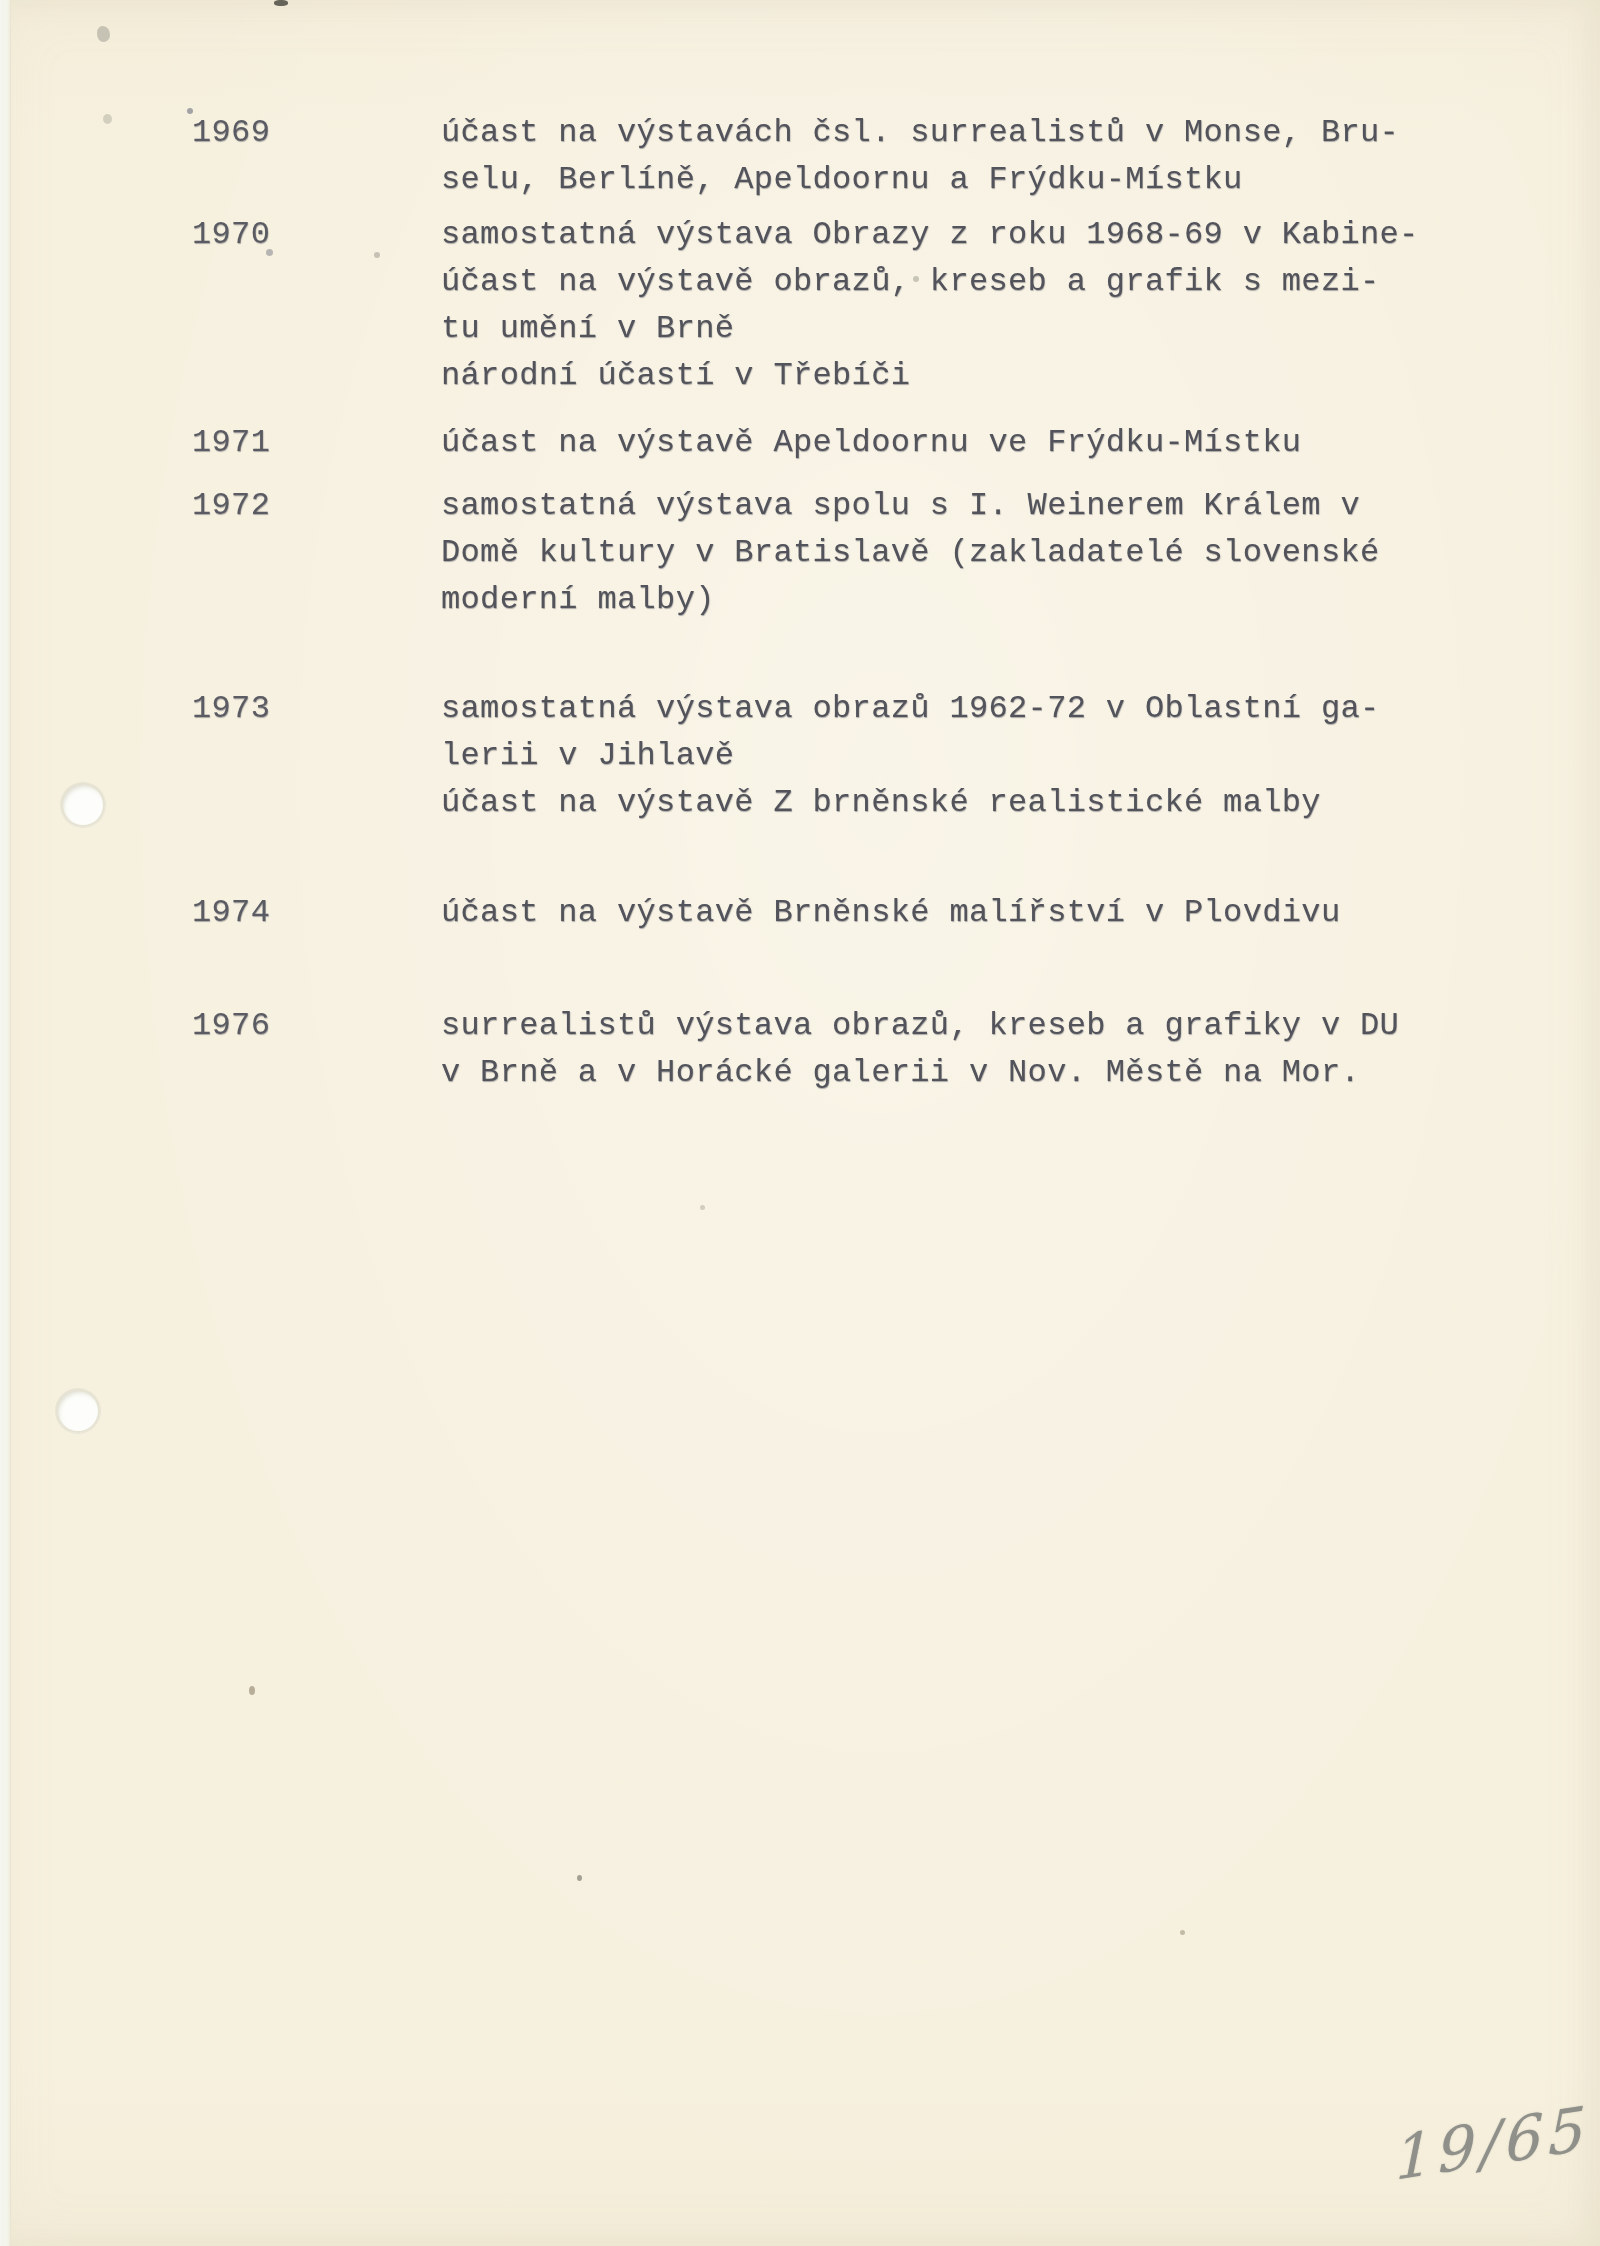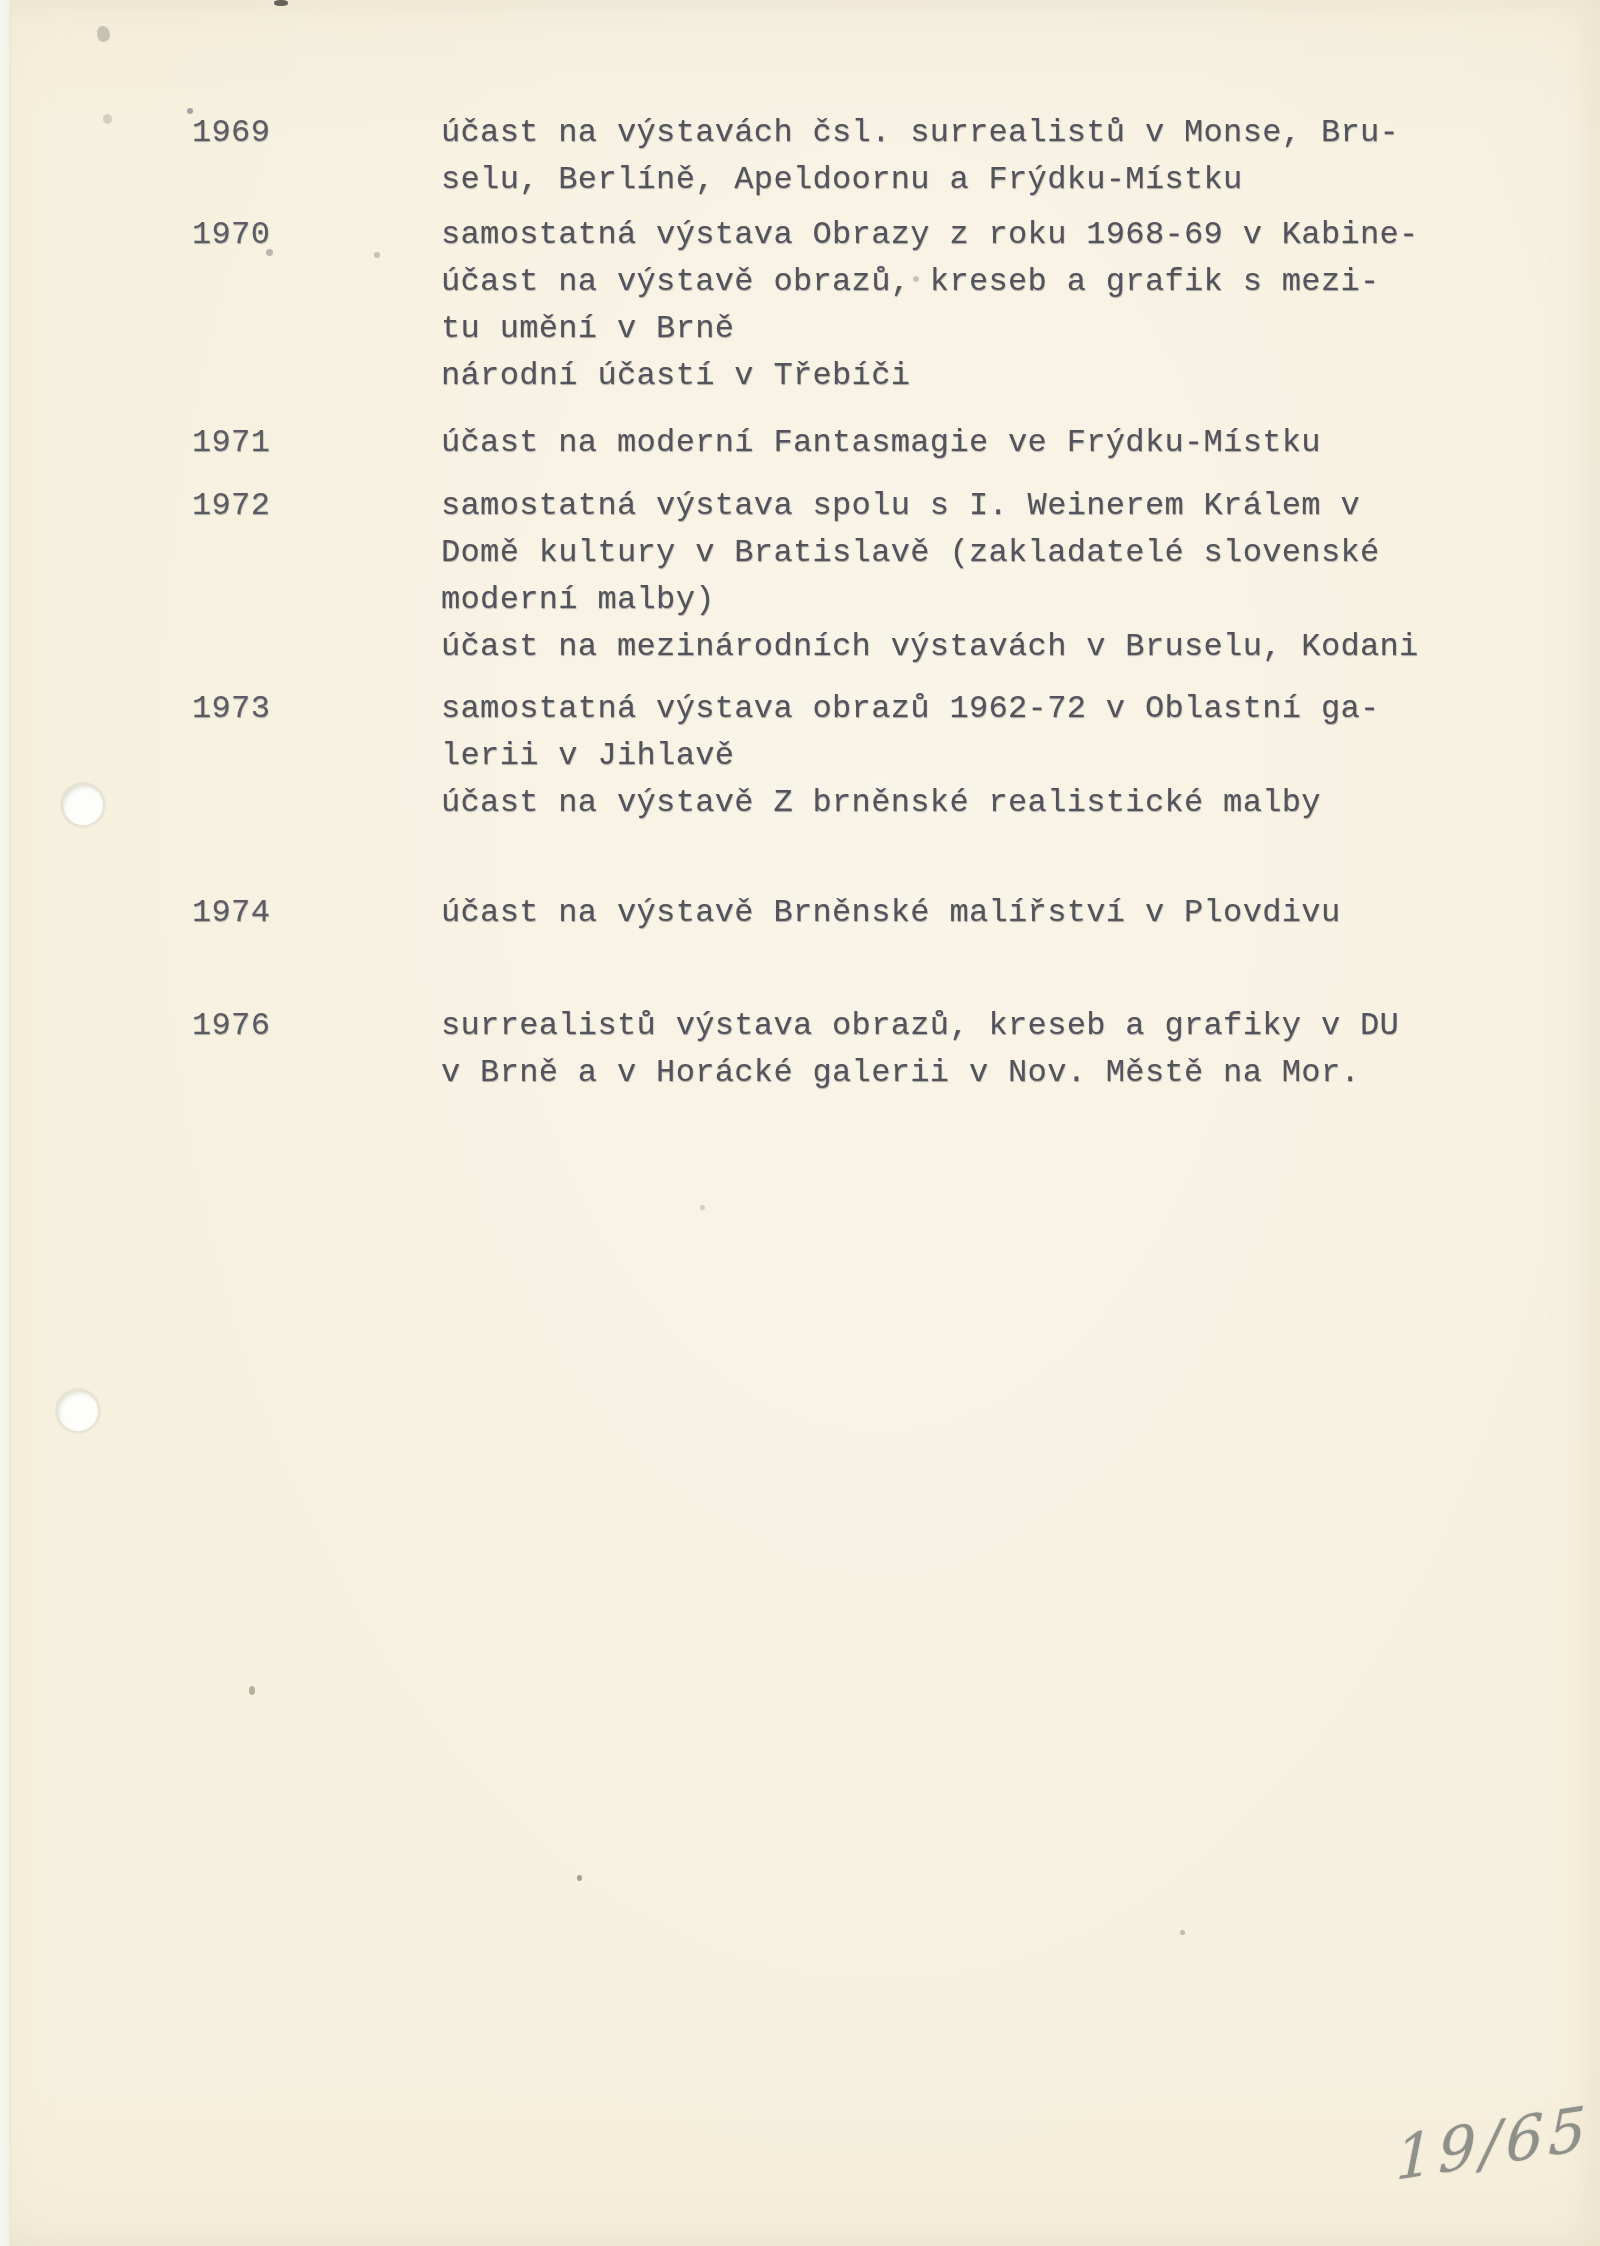--- a/index.html
+++ b/index.html
@@ -152,31 +152,30 @@
         <div class="line">samostatná výstava Obrazy z roku 1968-69 v Kabine-</div>
         <div class="line">účast na výstavě obrazů, kreseb a grafik s mezi-</div>
         <div class="line">tu umění v Brně</div>
         <div class="line">národní účastí v Třebíči</div>
       </div>
     </div>
 
     <div class="entry e1971">
       <span class="year">1971</span>
       <div class="lines">
-        <div class="line">účast na moderní Fantasmagie ve Frýdku-Místku</div>
+        <div class="line">účast na výstavě Apeldoornu ve Frýdku-Místku</div>
       </div>
     </div>
 
     <div class="entry e1972">
       <span class="year">1972</span>
       <div class="lines">
         <div class="line">samostatná výstava spolu s I. Weinerem Králem v</div>
         <div class="line">Domě kultury v Bratislavě (zakladatelé slovenské</div>
         <div class="line">moderní malby)</div>
-        <div class="line">účast na mezinárodních výstavách v Bruselu, Kodani</div>
       </div>
     </div>
 
     <div class="entry e1973">
       <span class="year">1973</span>
       <div class="lines">
         <div class="line">samostatná výstava obrazů 1962-72 v Oblastní ga-</div>
         <div class="line">lerii v Jihlavě</div>
         <div class="line">účast na výstavě Z brněnské realistické malby</div>
       </div>

